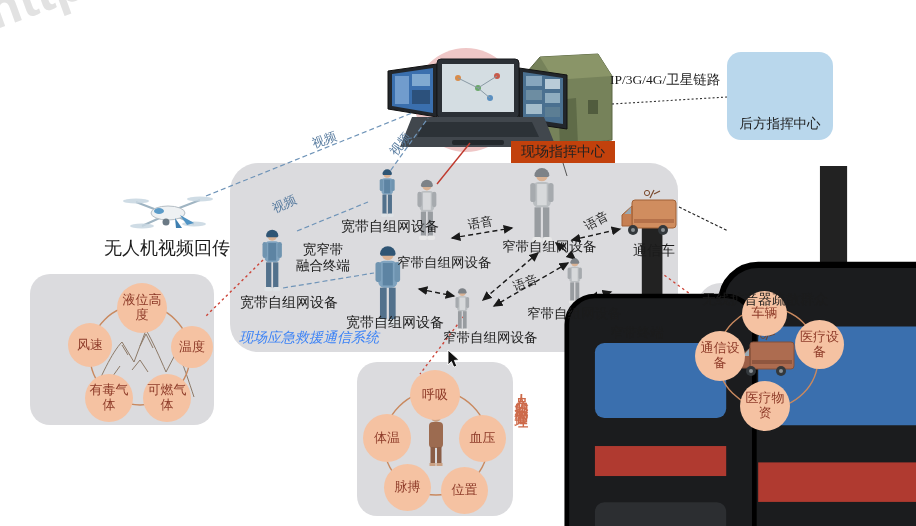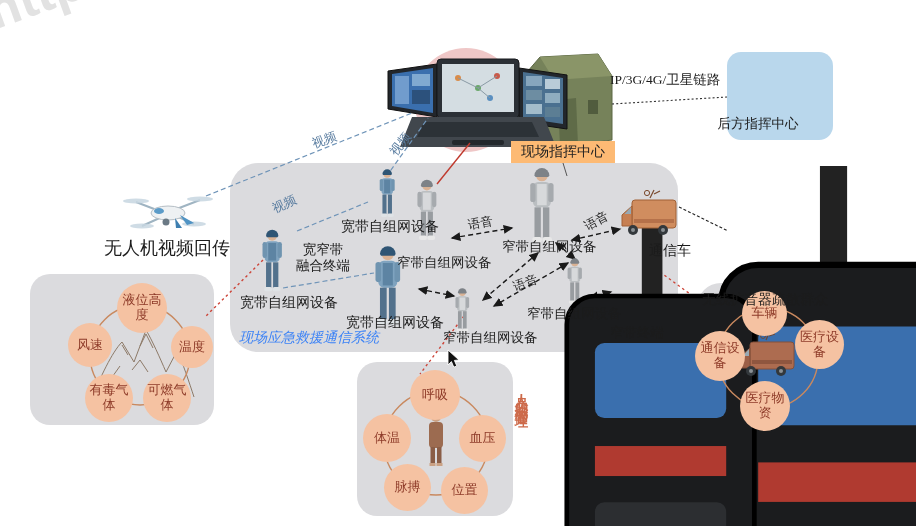--- a/index.html
+++ b/index.html
@@ -8,21 +8,21 @@
   .lbl{position:absolute;font-size:13.5px;color:#1c1c1c;white-space:nowrap;line-height:1.15;}
   .sm{font-size:12.5px;}
   .rot{transform-origin:center center;}
   .blue-lbl{color:#5a7da0;}
   .red-lbl{color:#3b82f6;font-style:italic;}
   .vtitle{position:absolute;writing-mode:vertical-rl;text-orientation:upright;
           letter-spacing:4px;color:#cd6a4a;font-size:13.5px;font-weight:bold;}
   .circle{position:absolute;border-radius:50%;background:#f5c2a2;color:#8d3a28;
           display:flex;align-items:center;justify-content:center;text-align:center;
           font-size:13px;line-height:1.12;z-index:4;word-break:break-all;padding:2px;box-sizing:border-box;}
-  .greenbox{position:absolute;background:#fdba74;display:flex;align-items:center;
+  .greenbox{position:absolute;background:#c2410c;display:flex;align-items:center;
             justify-content:center;font-size:14px;color:#222;z-index:5;}
   .bluebox{position:absolute;background:#b9d7ec;border-radius:14px;z-index:2;}
   .watermark{position:absolute;left:-14px;top:-34px;font-size:52px;font-weight:bold;
              color:#e2e2e2;transform:rotate(-20deg);font-family:"Liberation Sans",sans-serif;z-index:1;}
   .toplbl{z-index:6;}
   svg.layer{position:absolute;left:0;top:0;z-index:2;}
 </style>
 </head>
 <body>
 
@@ -273,21 +273,21 @@
     <path d="M448,350 l0,15 3.4,-3.4 2.4,5.6 3,-1.3 -2.4,-5.5 4.6,-0.4 z" fill="#111" stroke="#fff" stroke-width="0.9"></path>
   </svg>
 
   <div class="lbl toplbl" style="left:610px;top:72px;font-size:13.5px;">IP/3G/4G/卫星链路</div>
 
   <div class="greenbox" style="left:511px;top:141px;width:104px;height:22px;">
     <span>现场指挥中心</span>
   </div>
 
   <div class="bluebox" style="left:727px;top:52px;width:106px;height:88px;"></div>
-  <div class="lbl toplbl" style="left:705px;top:116px;width:106px;text-align:center;font-size:13.5px;">后方指挥中心</div>
+  <div class="lbl toplbl" style="left:727px;top:116px;width:106px;text-align:center;font-size:13.5px;">后方指挥中心</div>
 
   <div class="lbl sm blue-lbl rot toplbl" style="left:312px;top:133px;transform:rotate(-20deg);">视频</div>
   <div class="lbl sm blue-lbl rot toplbl" style="left:388px;top:137px;transform:rotate(-52deg);">视频</div>
   <div class="lbl sm blue-lbl rot toplbl" style="left:272px;top:197px;transform:rotate(-25deg);">视频</div>
 
   <div class="lbl sm rot toplbl" style="left:468px;top:216px;transform:rotate(-10deg);">语音</div>
   <div class="lbl sm rot toplbl" style="left:584px;top:214px;transform:rotate(-28deg);">语音</div>
   <div class="lbl sm rot toplbl" style="left:513px;top:276px;transform:rotate(-20deg);">语音</div>
 
   <div class="lbl toplbl" style="left:104px;top:238px;font-size:18px;">无人机视频回传</div>
@@ -296,21 +296,21 @@
     <span>宽窄带</span><br>
     <span>融合终端</span>
   </div>
   <div class="lbl toplbl" style="left:240px;top:295px;font-size:14px;">宽带自组网设备</div>
   <div class="lbl toplbl" style="left:346px;top:315px;font-size:14px;">宽带自组网设备</div>
   <div class="lbl toplbl" style="left:397px;top:255px;">窄带自组网设备</div>
   <div class="lbl toplbl" style="left:502px;top:239px;">窄带自组网设备</div>
   <div class="lbl toplbl" style="left:527px;top:306px;">窄带自组网设备</div>
   <div class="lbl toplbl" style="left:443px;top:330px;">窄带自组网设备</div>
   <div class="lbl toplbl" style="left:610px;top:325px;">窄带终端</div>
-  <div class="lbl toplbl" style="left:633px;top:243px;font-size:14px;margin-left:16px;">通信车</div>
+  <div class="lbl toplbl" style="left:633px;top:243px;font-size:14px;">通信车</div>
   <div class="lbl toplbl" style="left:702px;top:256px;font-size:14px;margin-top:36px;">无线扩音器疏散群众</div>
   <div class="lbl red-lbl toplbl" style="left:239px;top:330px;font-size:14px;">现场应急救援通信系统</div>
 
   <div class="vtitle" style="left:42px;top:294px;height:100px;">现场环境监测</div>
   <div class="vtitle" style="left:512px;top:383px;height:100px;">人员监测管理</div>
   <div class="vtitle" style="left:852px;top:302px;height:100px;">物资监测管理</div>
 
   <div class="circle" style="left:117px;top:283px;width:50px;height:50px;">液位高度</div>
   <div class="circle" style="left:68px;top:323px;width:44px;height:44px;">风速</div>
   <div class="circle" style="left:171px;top:326px;width:42px;height:42px;">温度</div>

